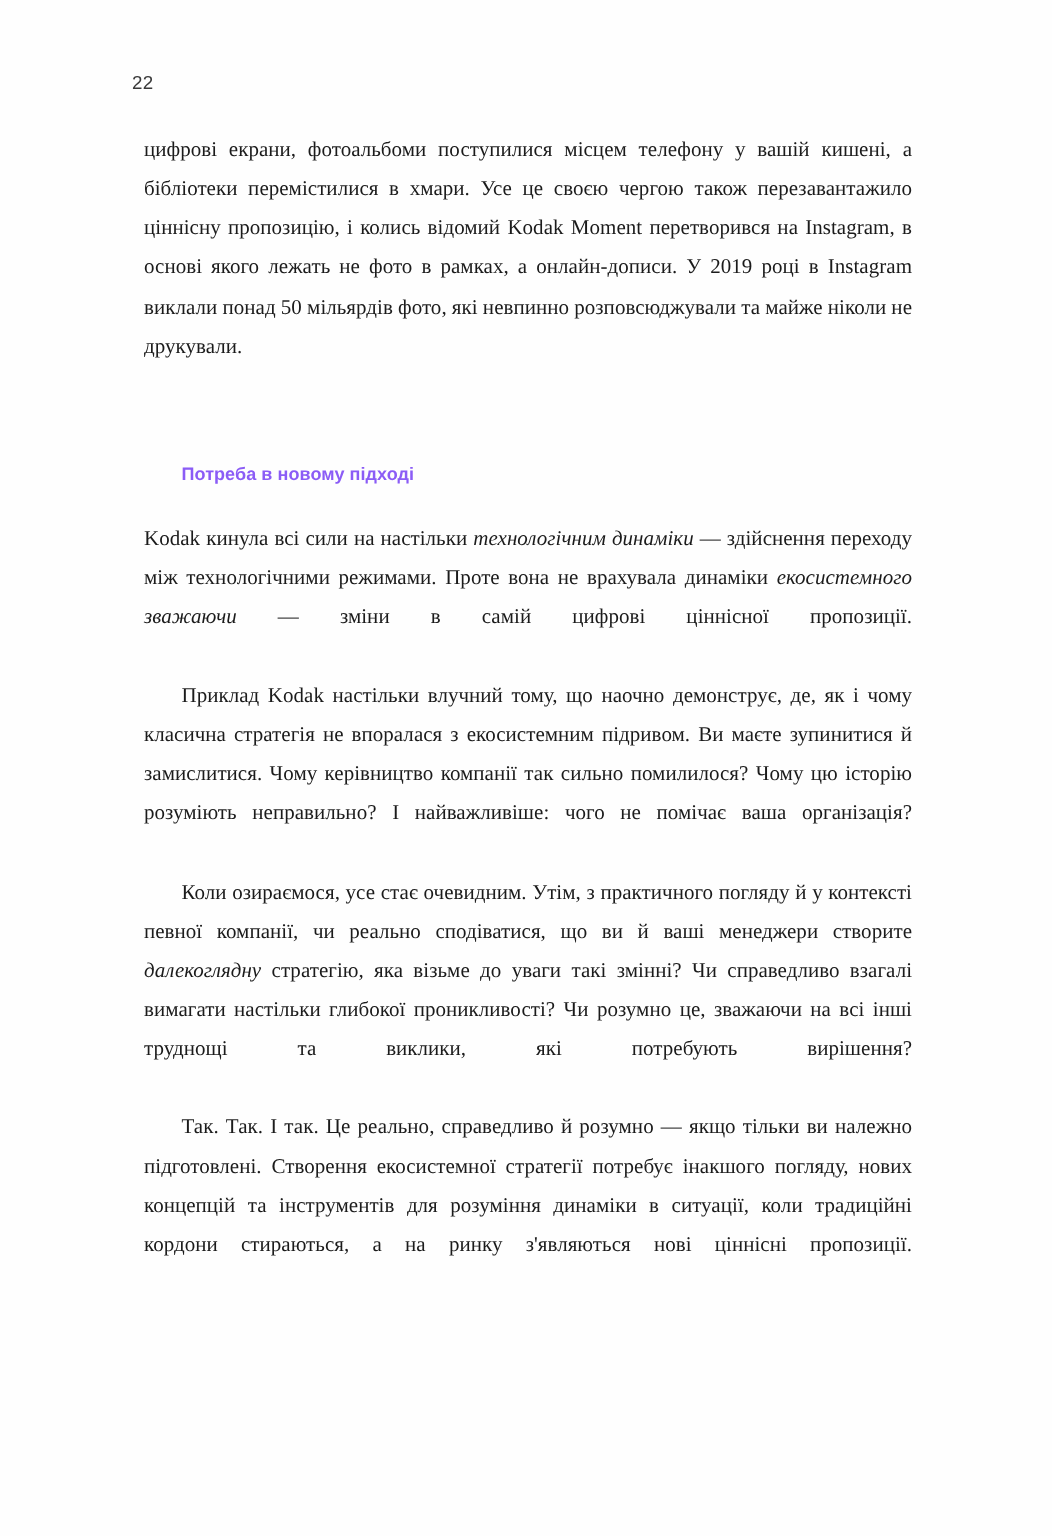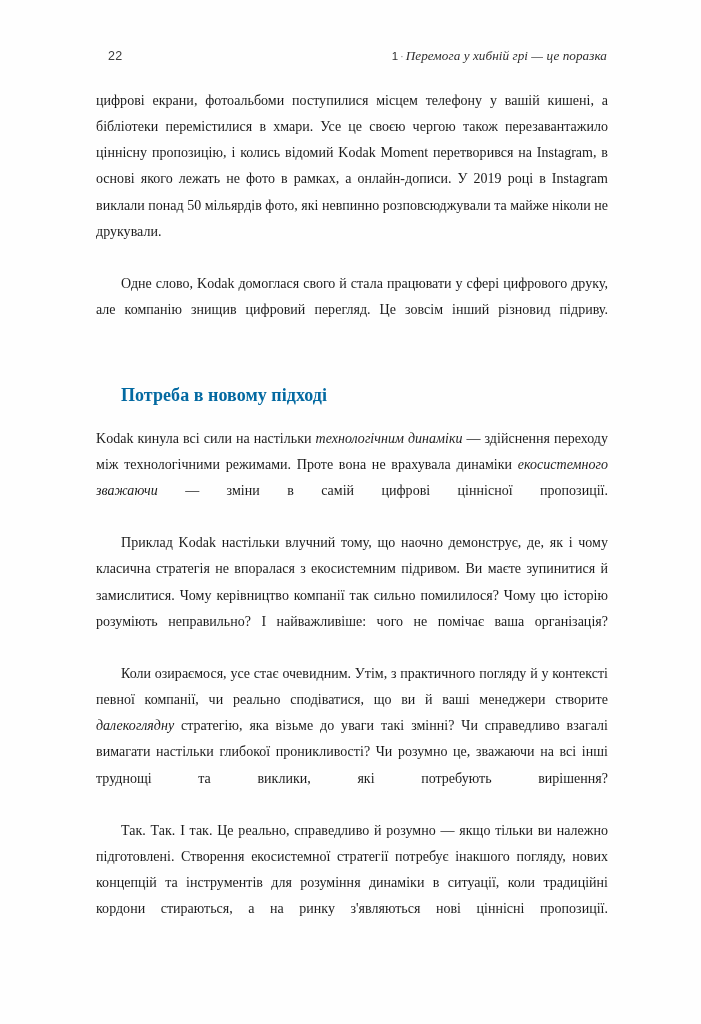--- a/index.html
+++ b/index.html
@@ -17,21 +17,21 @@
   .page {
     position: relative;
     width: 701px;
     height: 1024px;
     box-sizing: border-box;
   }
 
   
   .running-head {
     position: absolute;
-    left: 108px;
+    left: 88px;
     right: 94px;
     top: 48px;
     height: 22px;
     display: flex;
     align-items: baseline;
     justify-content: space-between;
   }
   .folio {
     font-family: "Liberation Sans", sans-serif;
     font-size: 12.5px;
@@ -85,48 +85,46 @@
   }
   
   p.body-par:after {
     content: "";
     display: inline-block;
     width: 100%;
   }
 
   h2.sub-head {
     margin: 0;
-    font-family: Liberation Serif, serif;
+    font-family: Liberation Sans, sans-serif;
     font-weight: bold;
-    font-size: 18px;
+    font-size: 12px;
     line-height: 22px;
-    color: #0369a1;
+    color: #8b5cf6;
     text-indent: 0;
     padding-left: 25px;
     letter-spacing: 0.05px;
   }
 
   .gap-before-head { height: 34px; }
   .gap-after-head  { height: 20px; }
 </style>
 </head>
 <body>
 
 <div class="page">
 
   <div class="running-head">
     <span class="folio">22</span>
-    <span class="head-title"><span class="chap-num">1</span><span class="mid-dot">·</span><span>Перемога у хибній грі — це поразка</span></span>
   </div>
 
   <div class="text-block">
 
     <p class="body-par">цифрові екрани, фотоальбоми поступилися місцем телефону у вашій кишені, а бібліотеки перемістилися в хмари. Усе це своєю чергою також перезавантажило ціннісну пропозицію, і колись відомий Kodak Moment перетворився на Instagram, в основі якого лежать не фото в рамках, а онлайн-дописи. У 2019 році в Instagram виклали понад 50 мільярдів фото, які невпинно розповсюджували та майже ніколи не друкували.</p>
 
-    <p class="body-par indent">Одне слово, Kodak домоглася свого й стала працювати у сфері цифрового друку, але компанію знищив цифровий перегляд. Це зовсім інший різновид підриву.</p>
 
     <div class="gap-before-head"></div>
     <h2 class="sub-head">Потреба в новому підході</h2>
     <div class="gap-after-head"></div>
 
     <p class="body-par"><span>Kodak кинула всі сили на настільки </span><i>технологічним динаміки</i><span> — здійснення переходу між технологічними режимами. Проте вона не врахувала динаміки </span><i>екосистемного зважаючи</i><span> — зміни в самій цифрові ціннісної пропозиції.</span></p>
 
     <p class="body-par indent">Приклад Kodak настільки влучний тому, що наочно демонструє, де, як і чому класична стратегія не впоралася з екосистемним підривом. Ви маєте зупинитися й замислитися. Чому керівництво компанії так сильно помилилося? Чому цю історію розуміють неправильно? І найважливіше: чого не помічає ваша організація?</p>
 
     <p class="body-par indent"><span>Коли озираємося, усе стає очевидним. Утім, з практичного погляду й у контексті певної компанії, чи реально сподіватися, що ви й ваші менеджери створите </span><i>далекоглядну</i><span> стратегію, яка візьме до уваги такі змінні? Чи справедливо взагалі вимагати настільки глибокої проникливості? Чи розумно це, зважаючи на всі інші труднощі та виклики, які потребують вирішення?</span></p>

